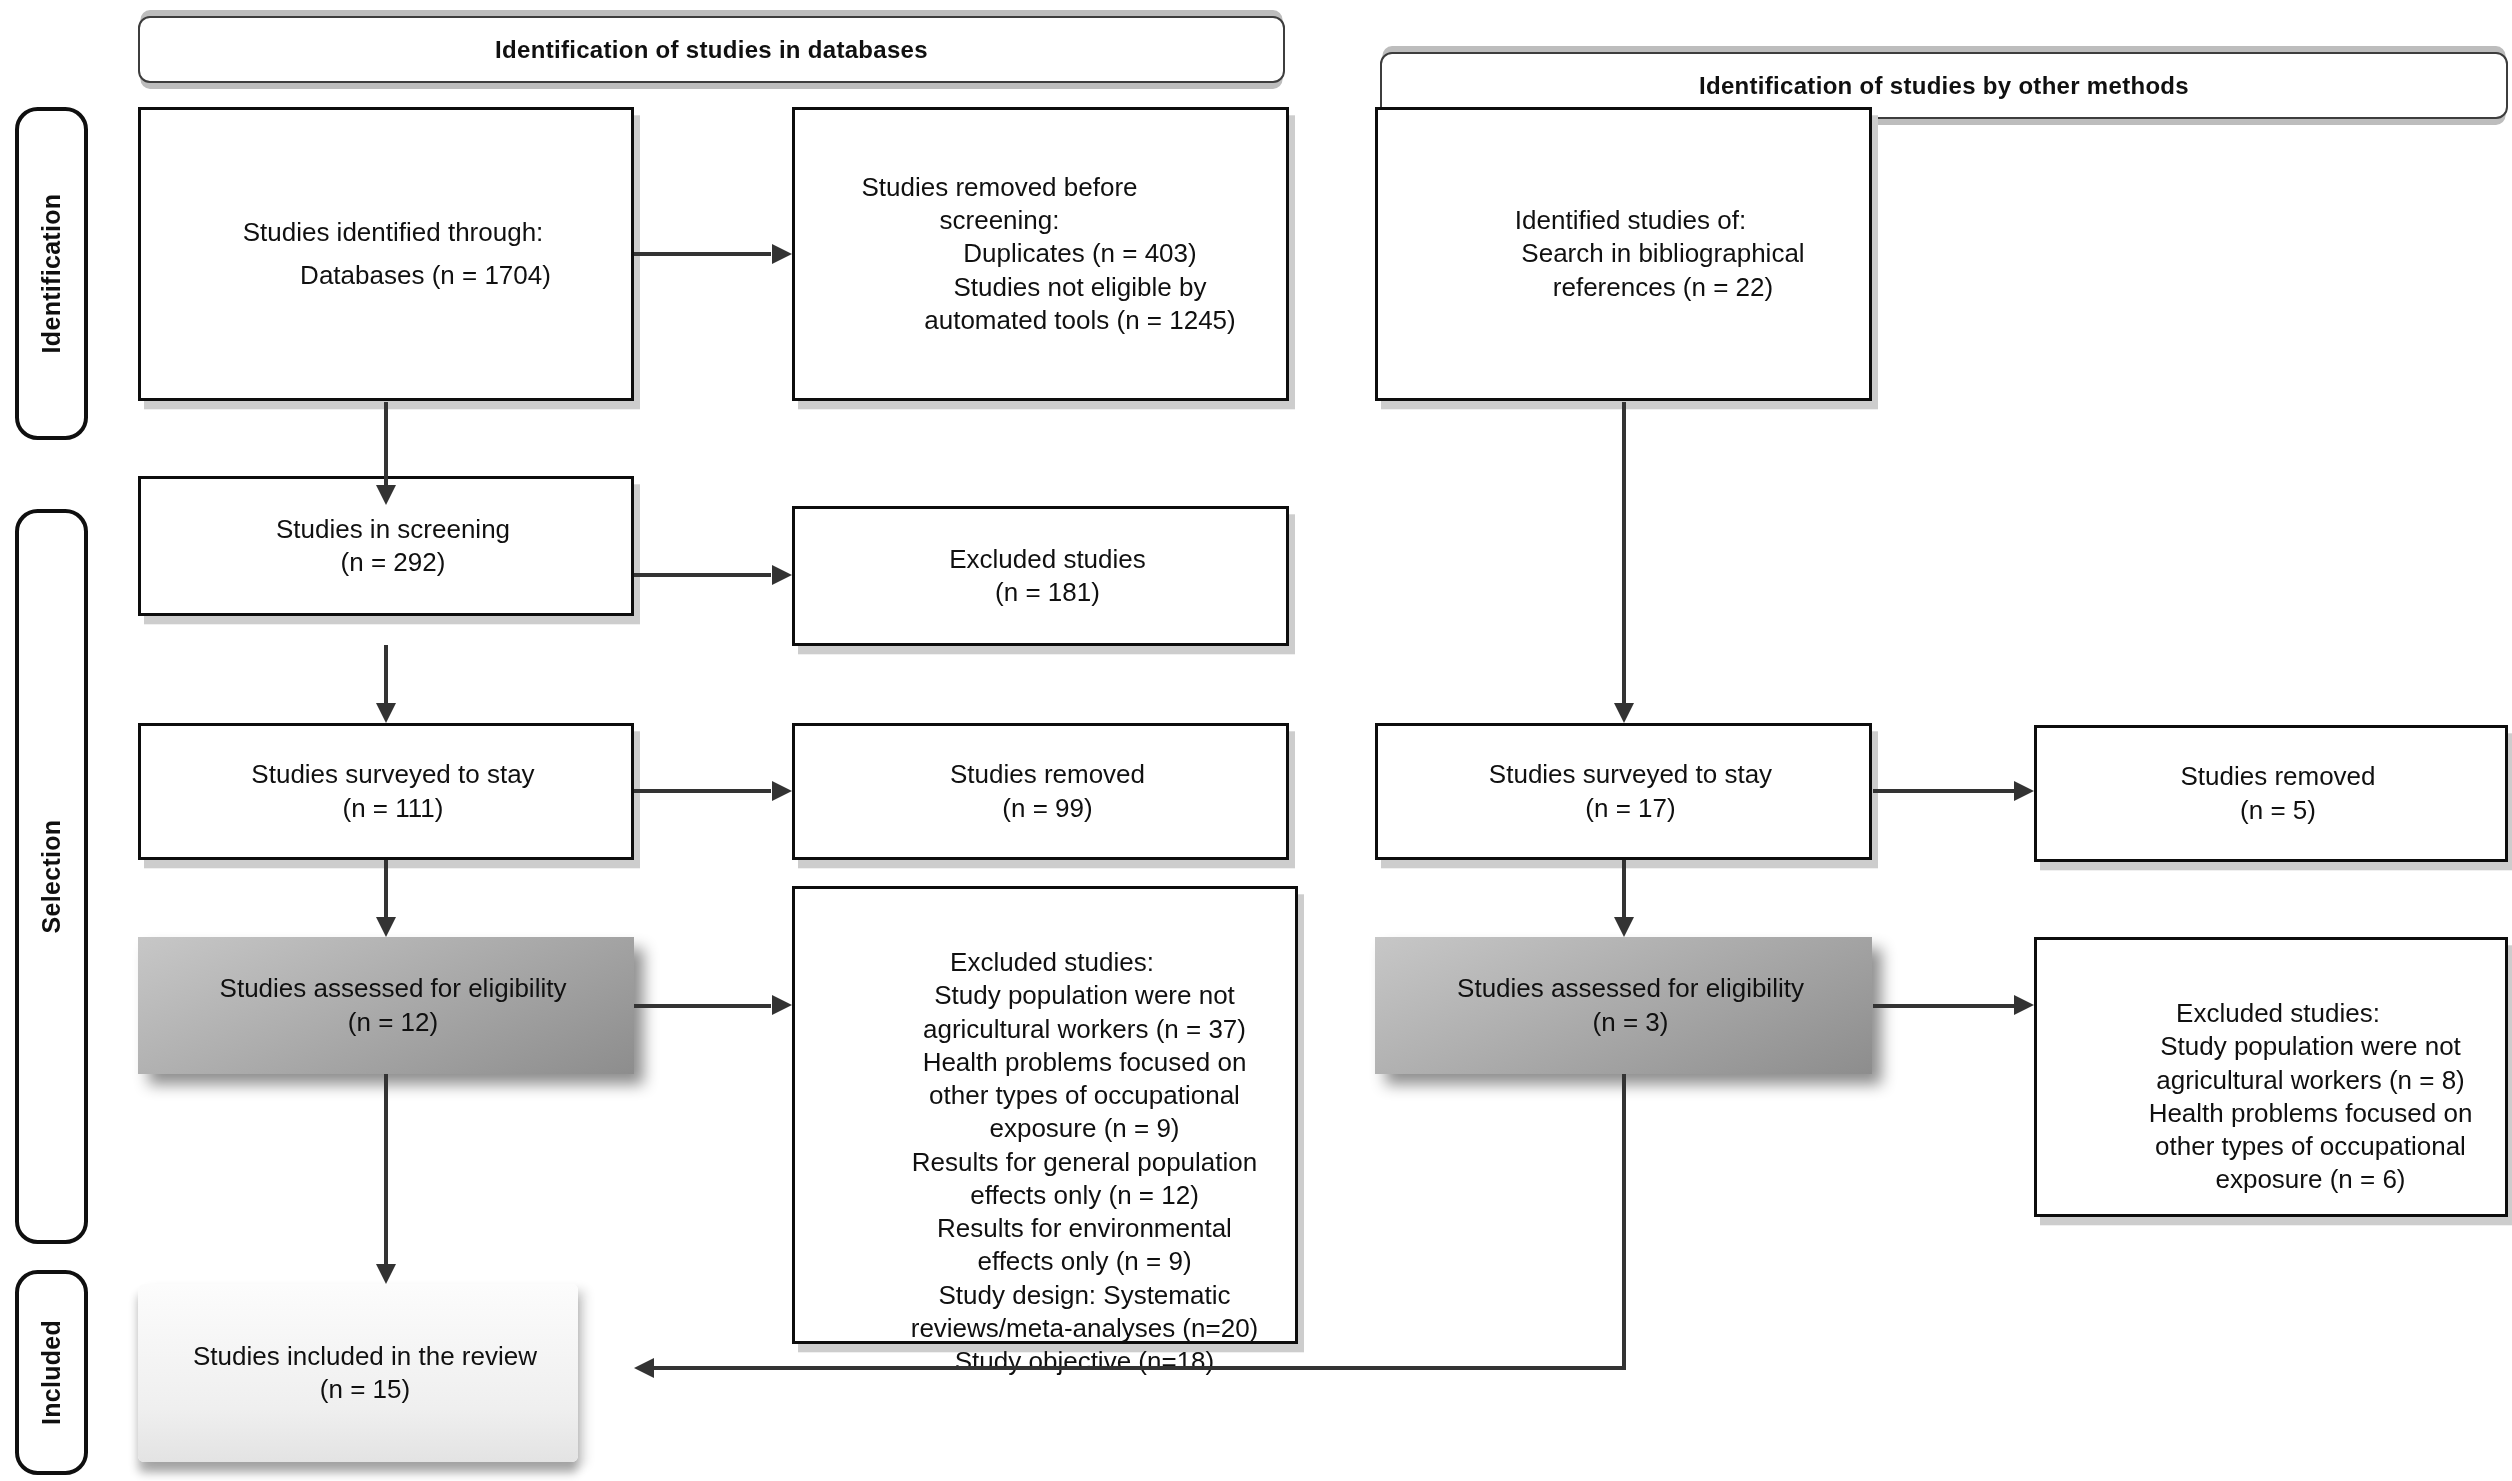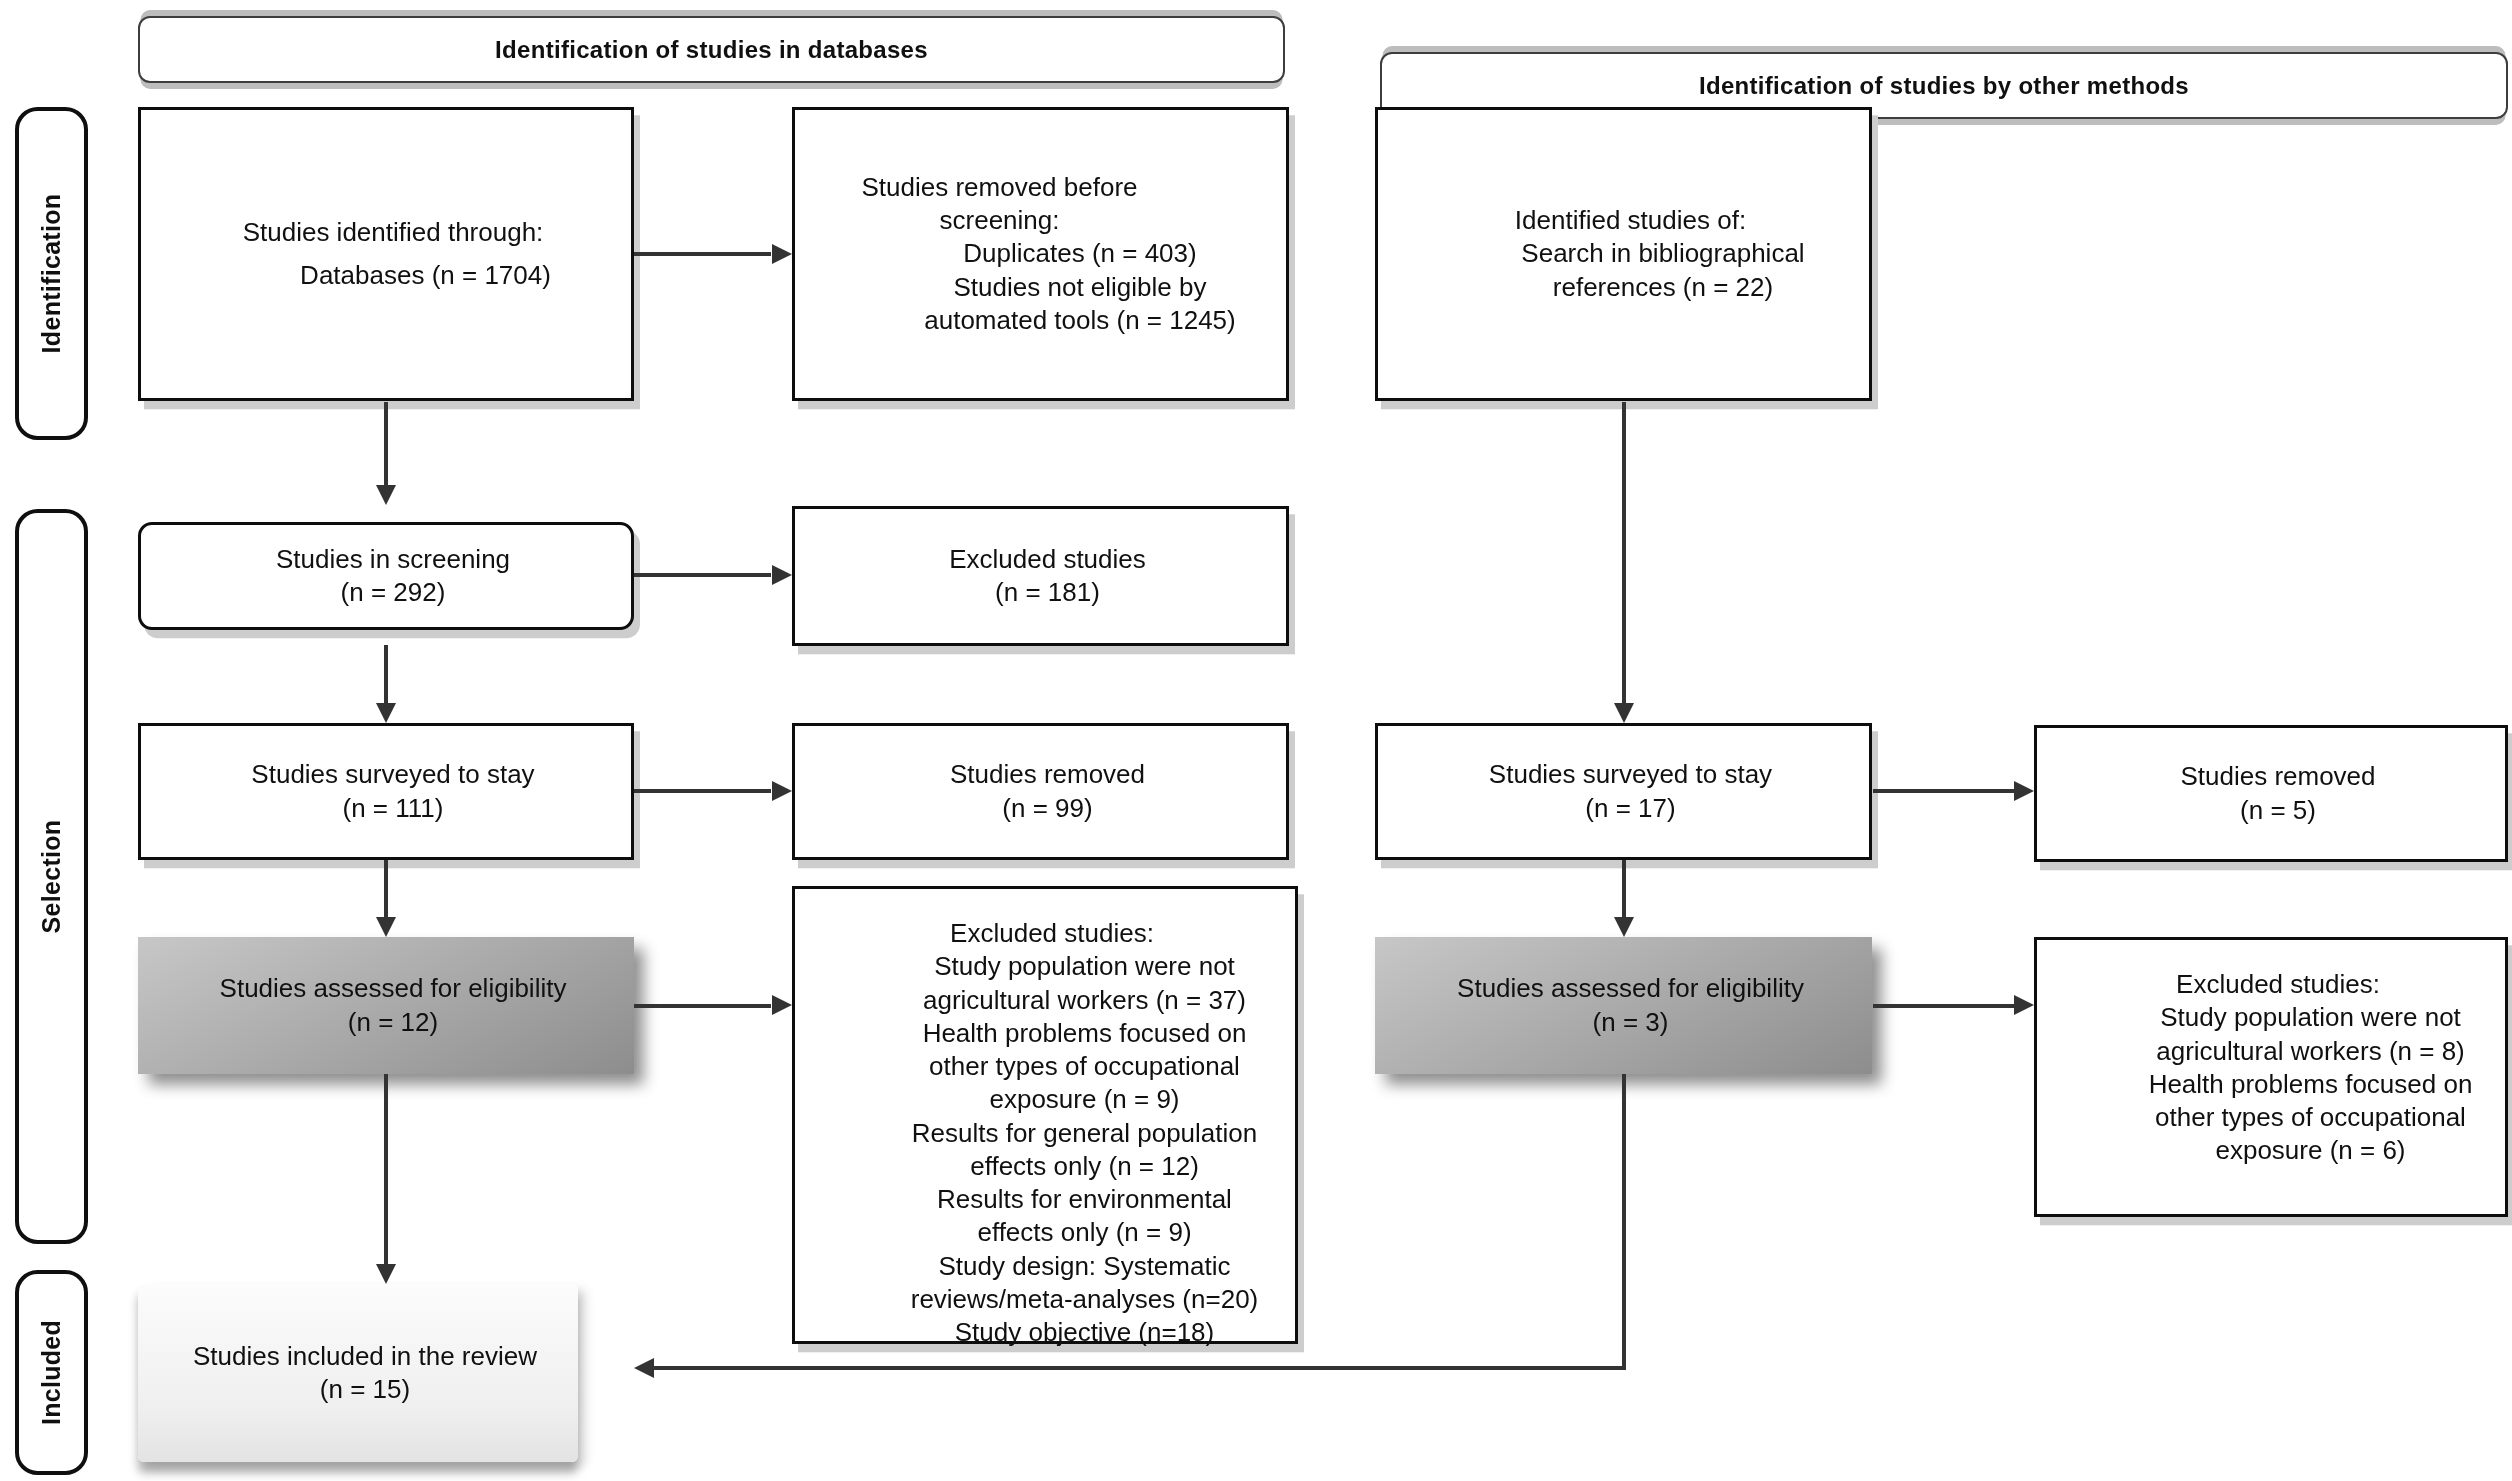--- a/index.html
+++ b/index.html
@@ -39,37 +39,37 @@
     font-size:26px; line-height:1.28;
     display:flex; flex-direction:column; justify-content:center;
     padding:21.4px 24px 21.4px 38px;
     box-shadow:6px 8.3px 0 #cdcdcd;
     text-align:center;
   }
   .box p { margin:0; }
   .box .indent { margin-left:65px; }
   .w560 { max-width:333px; }
 
-  .top-align { justify-content:flex-start; padding-top:28px; }
+  .top-align { justify-content:flex-start; padding-top:57px; }
 
   .gray {
     border:none;
     background:linear-gradient(155deg,#c7c7c7 0%,#adadad 45%,#8d8d8d 100%);
     box-shadow:9.5px 10.7px 14.3px rgba(0,0,0,0.45);
   }
   .soft {
     border:none; border-radius:6px;
     background:linear-gradient(180deg,#fcfcfc 0%,#efefef 70%,#e3e3e3 100%);
     box-shadow:0 10.7px 9.5px rgba(0,0,0,0.30), 8.3px 4.8px 9.5px rgba(0,0,0,0.10);
   }
 
   #box-a1 { left:138px;  top:107px;  width:496px; height:294px;gap:9px; }
   #box-b1 { left:792px; top:107px;  width:497px; height:294px; }
   #box-c1 { left:1375px; top:107px;  width:497px; height:294px; }
-  #box-a2 { left:138px;  top:522px;  width:496px; height:108px;border-radius:14px; }
+  #box-a2 { left:138px;  top:476px;  width:496px; height:140px; }
   #box-b2 { left:792px; top:506px;  width:497px; height:140px; }
   #box-a3 { left:138px;  top:723px; width:496px; height:137px; }
   #box-b3 { left:792px; top:723px; width:497px; height:137px; }
   #box-c3 { left:1375px; top:723px; width:497px; height:137px; }
   #box-d3 { left:2034px; top:725px; width:474px; height:137px; }
   #box-a4 { left:138px;  top:937px; width:496px; height:137px; }
   #box-b4 { left:792px; top:886px; width:506px; height:458px; }
   #box-c4 { left:1375px; top:937px; width:497px; height:137px; }
   #box-d4 { left:2034px; top:937px; width:474px; height:280px; }
   #box-a5 { left:138px;  top:1284px; width:440px; height:178px; }

